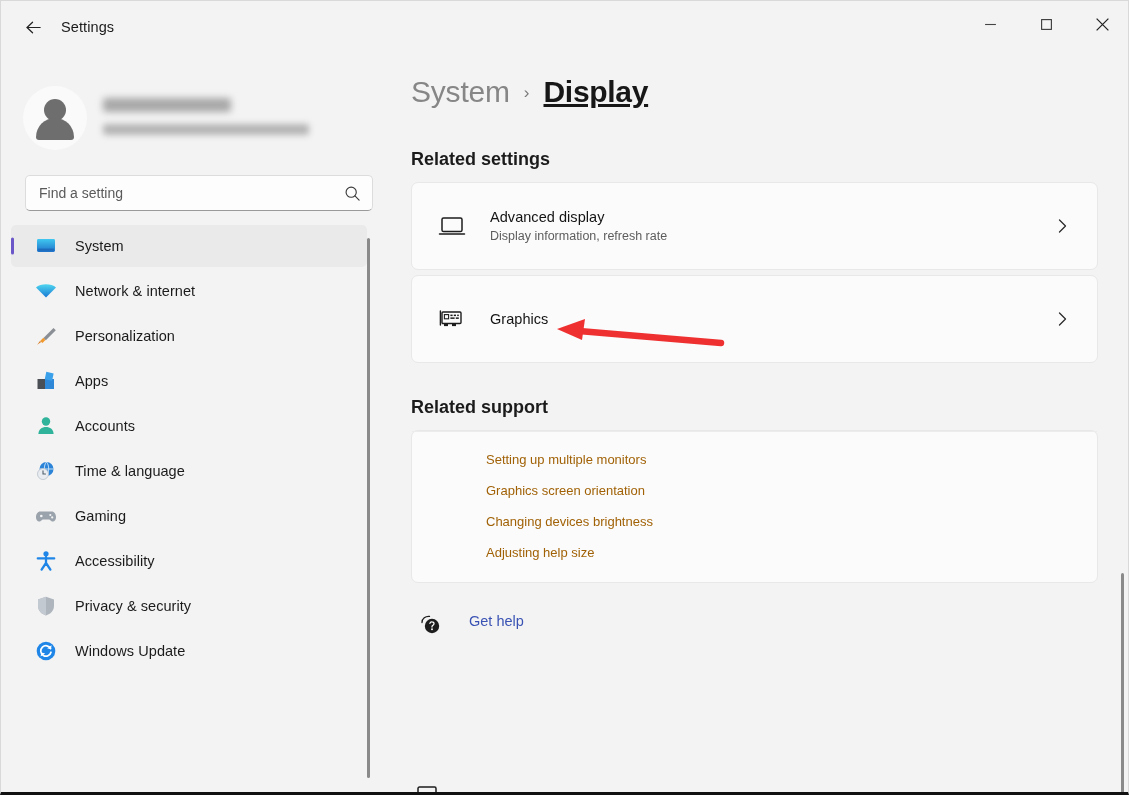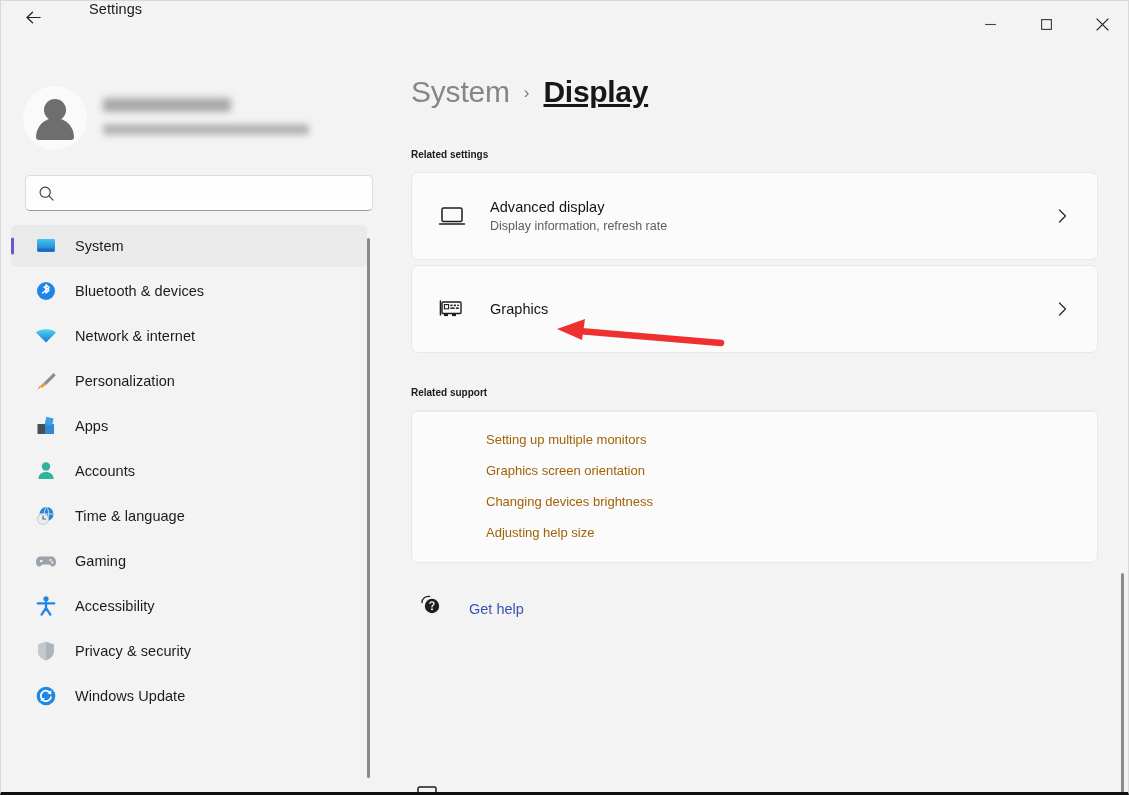--- a/index.html
+++ b/index.html
@@ -16,21 +16,21 @@
     border: 1px solid #d9d9d9;
     border-bottom: 3px solid #111;
     overflow: hidden;
   }
 
   
   .titlebar {
     position: absolute; top: 0; left: 0;
     width: 1129px; height: 52px;
     background: #f3f3f3;
-    display: flex; align-items: flex-start; gap: 28px;
+    display: flex; align-items: center;
   }
   .back-btn {
     width: 36px; height: 32px; margin-left: 14px;
     display: flex; align-items: center; justify-content: center;
     border-radius: 4px; cursor: default;
   }
   .win-title {
     font-size: 14.5px; color: #1a1a1a; margin-left: 10px; letter-spacing: .1px;
   }
   .win-controls {
@@ -122,21 +122,21 @@
   }
   .breadcrumb {
     display: flex; align-items: baseline; gap: 14px;
     padding: 22px 0 0 32px;
   }
   .bc-parent { font-size: 30px; color: #868686; font-weight: 400; letter-spacing: -.2px;}
   .bc-sep { font-size: 17px; color: #7a7a7a; position: relative; top: -4px;}
   .bc-current { font-size: 30px; color: #171717; font-weight: 600; letter-spacing: -.3px; text-decoration: underline;}
 
   .sec-title {
-    font-size: 10px; font-weight: 600; color: #1b1b1b;
+    font-size: 18px; font-weight: 600; color: #1b1b1b;
     margin: 40px 0 12px 32px;
   }
   .sec-title.second { margin-top: 34px; }
 
   .card {
     margin-left: 32px; width: 687px;
     background: #fbfbfb; border: 1px solid #e8e8e8; border-radius: 7px;
   }
   .card + .card { margin-top: 5px; }
   .card-row {
@@ -154,21 +154,21 @@
   .card-chev { width: 30px; display: flex; align-items: center; justify-content: center; flex: none; }
 
   .links-panel { border-top: 1px solid #ececec; padding: 20px 0 22px 74px; }
   .help-link {
     display: block; font-size: 13px; color: #a16207; text-decoration: none;
     margin-bottom: 16px; width: fit-content; cursor: default;
   }
   .help-link:last-child { margin-bottom: 0; }
 
   .gethelp-row {
-    display: flex; align-items: flex-end; margin: 30px 0 0 32px;
+    display: flex; align-items: flex-start; margin: 30px 0 0 32px;
   }
   .gethelp-ico { width: 40px; display: flex; align-items: center; justify-content: center; margin-right: 18px;}
   .gethelp-link { font-size: 14.5px; color: #3a52b4; text-decoration: none; cursor: default;}
 
   .bottom-partial {
     position: absolute; left: 415px; top: 785px;
     width: 22px; height: 14px;
   }
 
   .main-scroll {
@@ -219,20 +219,21 @@
         <div class="head"></div>
         <div class="body"></div>
       </div>
       <div class="profile-text">
         <div class="pname"></div>
         <div class="pmail"></div>
       </div>
     </div>
 
     <div class="searchwrap">
+      <input type="text" placeholder="Find a setting" style="">
       <span class="search-ico">
         <svg width="17" height="17" viewBox="0 0 18 18">
           <circle cx="7.6" cy="7.6" r="5.4" fill="none" stroke="#3a3a3a" stroke-width="1.2"></circle>
           <path d="M11.6 11.6 L16 16" stroke="#3a3a3a" stroke-width="1.2" stroke-linecap="round"></path>
         </svg>
       </span>
     </div>
 
     <div class="navlist">
 
@@ -246,30 +247,20 @@
                   <stop offset="1" stop-color="#1f72c9"></stop>
             </linearGradient>
               </defs>
             <rect x="2" y="4" width="18" height="13" rx="1.4" fill="url(#gSys)"></rect>
             <rect x="3.2" y="13.6" width="15.6" height="2" fill="#1756a8" opacity=".55"></rect>
           </svg>
         </span>
         <span class="nlabel">System</span>
       </div>
 
-      <div class="navitem">
-
-        <span class="nicon">
-          <svg width="22" height="22" viewBox="0 0 22 22">
-            <circle cx="11" cy="11" r="9" fill="#1f86e8"></circle>
-            <path d="M9 7 L14 10.3 L11 13 L11 4.8 L14 7.6 L7.6 13" fill="none" stroke="#fff" stroke-width="1.5" stroke-linejoin="round" stroke-linecap="round"></path>
-          </svg>
-        </span>
-        <span class="nlabel">Bluetooth &amp; devices</span>
-      </div>
 
       <div class="navitem">
 
         <span class="nicon">
           <svg width="24" height="22" viewBox="0 0 24 22">
             <defs>
                 <linearGradient id="gWifi" x1="0" y1="0" x2="0" y2="1">
               <stop offset="0" stop-color="#4fd6ef"></stop>
                   <stop offset="1" stop-color="#1878d4"></stop>
             </linearGradient>

